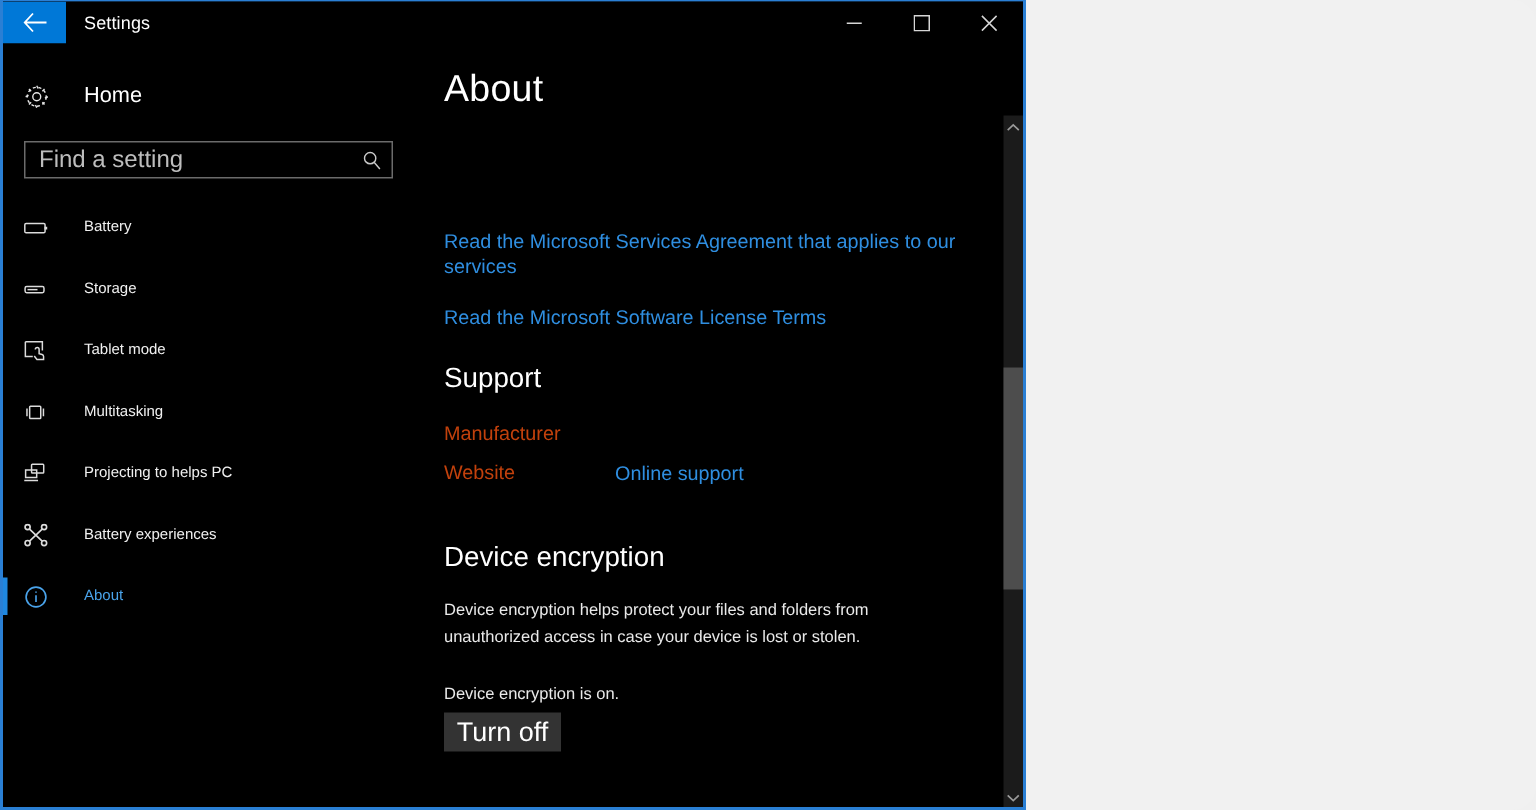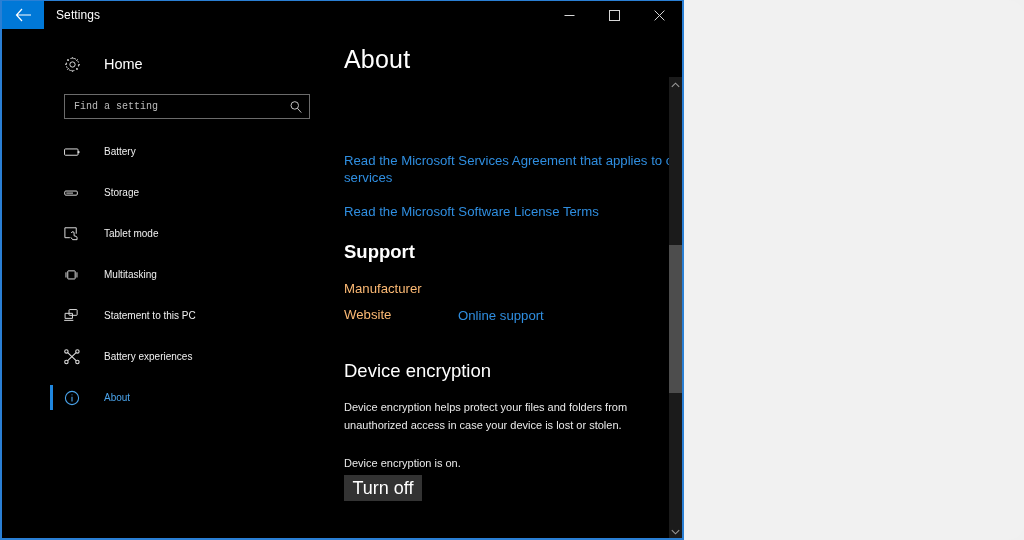--- a/index.html
+++ b/index.html
@@ -61,21 +61,20 @@
     display: flex; align-items: center; justify-content: center;
     color: #d6d6d6;
   }
   .wc-btn svg { display: block; }
 
   
   #window-body {
     display: flex;
     height: 510px;
     background: #000000;
-    padding-left: 48px;
   }
 
   
   #sidebar {
     width: 288px;
     background: #000000;
     position: relative;
     flex: 0 0 288px;
   }
   #home-row {
@@ -99,22 +98,22 @@
     display: flex;
     align-items: center;
     position: relative;
   }
   #search-input {
     flex: 1;
     background: transparent;
     border: none;
     outline: none;
     color: #c2410c;
-    font-family: Liberation Mono, monospace;
-    font-size: 10px;
+    font-family: Liberation Sans, sans-serif;
+    font-size: 16px;
     padding-left: 9px;
   }
   #search-input::placeholder { color: #bdbdbd; opacity: 1; }
   #search-icon { width: 26px; display: flex; align-items: center; justify-content: center; color: #c9c9c9; }
   #group-label {
     color: #a9a9a9;
     font-size: 12px;
     margin: 29px 0 0 14px;
   }
   #nav-list { margin-top: 12px; }
@@ -177,25 +176,25 @@
   #link-services { left: 6px; top: 123px; width: 350px; }
   #link-license { left: 6px; top: 174px; }
 
   .section-head {
     color: #ffffff;
     font-size: 18.5px;
     font-weight: normal;
     position: absolute;
     left: 6px;
   }
-  #head-support { top: 212px; font-weight: bold; }
+  #head-support { top: 212px; }
   #head-encryption { top: 331px; }
 
   .row-label {
-    color: #fdba74;
+    color: #c2410c;
     font-size: 13.2px;
     position: absolute;
     left: 6px;
   }
   #manufacturer-row { top: 252px; }
   #manufacturer-value { left: 110px; top: 252px; color: #e9e9e9; font-size: 13.2px; position: absolute; }
   #website-row { top: 278px; }
   #link-online-support { left: 120px; top: 278px; }
 
   .body-text {
@@ -363,21 +362,21 @@
           <div class="nav-item">
             <span class="nav-ico">
               <svg width="18" height="15" viewBox="0 0 20 16">
                 <g fill="none" stroke="#dcdcdc" stroke-width="1.1">
                   <rect x="5.6" y="1.4" width="9" height="6.4" rx="0.6"></rect>
                   <path d="M1.2 5.6 H9.4 V11.2 H1.2 Z"></path>
                   <path d="M0.2 13.4 H10.4"></path>
                 </g>
               </svg>
             </span>
-            <span class="nav-label">Statement to this PC</span>
+            <span class="nav-label">Projecting to helps PC</span>
           </div>
 
           <div class="nav-item">
             <span class="nav-ico">
               <svg width="18" height="16" viewBox="0 0 18 16">
                 <g fill="none" stroke="#dcdcdc" stroke-width="1.1">
                   <circle cx="2.4" cy="2.4" r="1.7"></circle>
                   <circle cx="13.4" cy="2.4" r="1.7"></circle>
                   <circle cx="2.4" cy="13" r="1.7"></circle>
                   <circle cx="13.4" cy="13" r="1.7"></circle>

